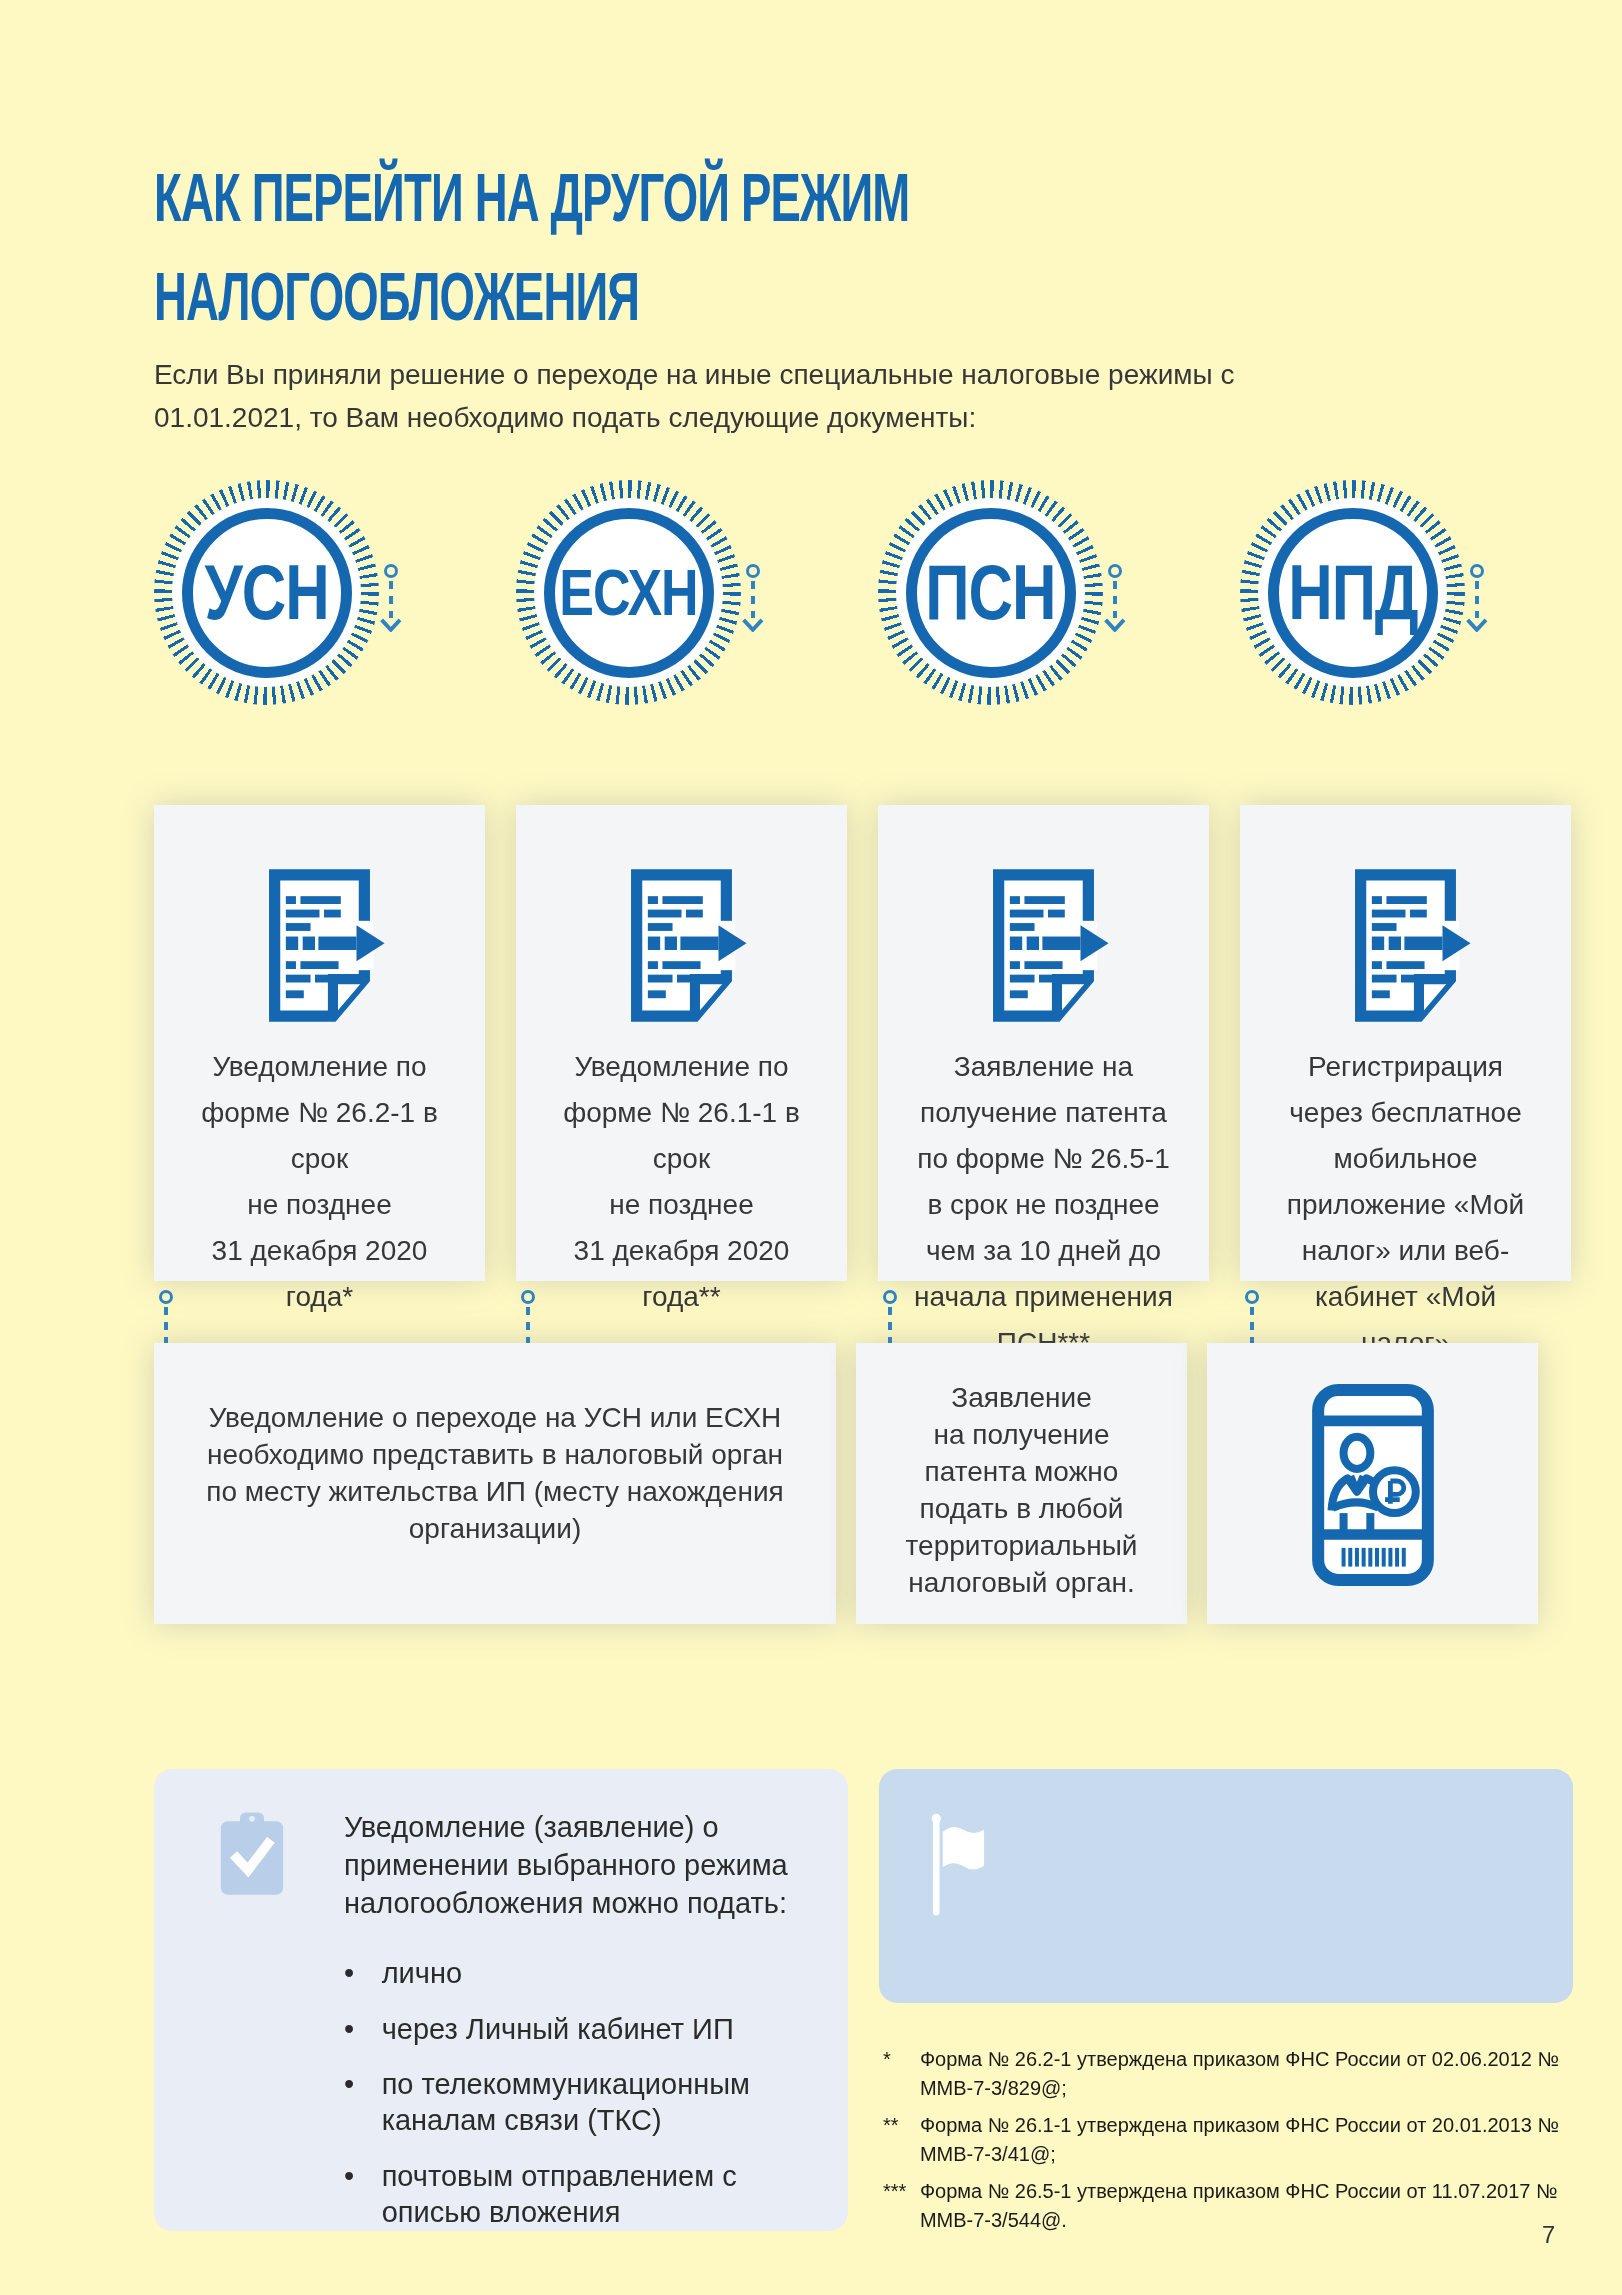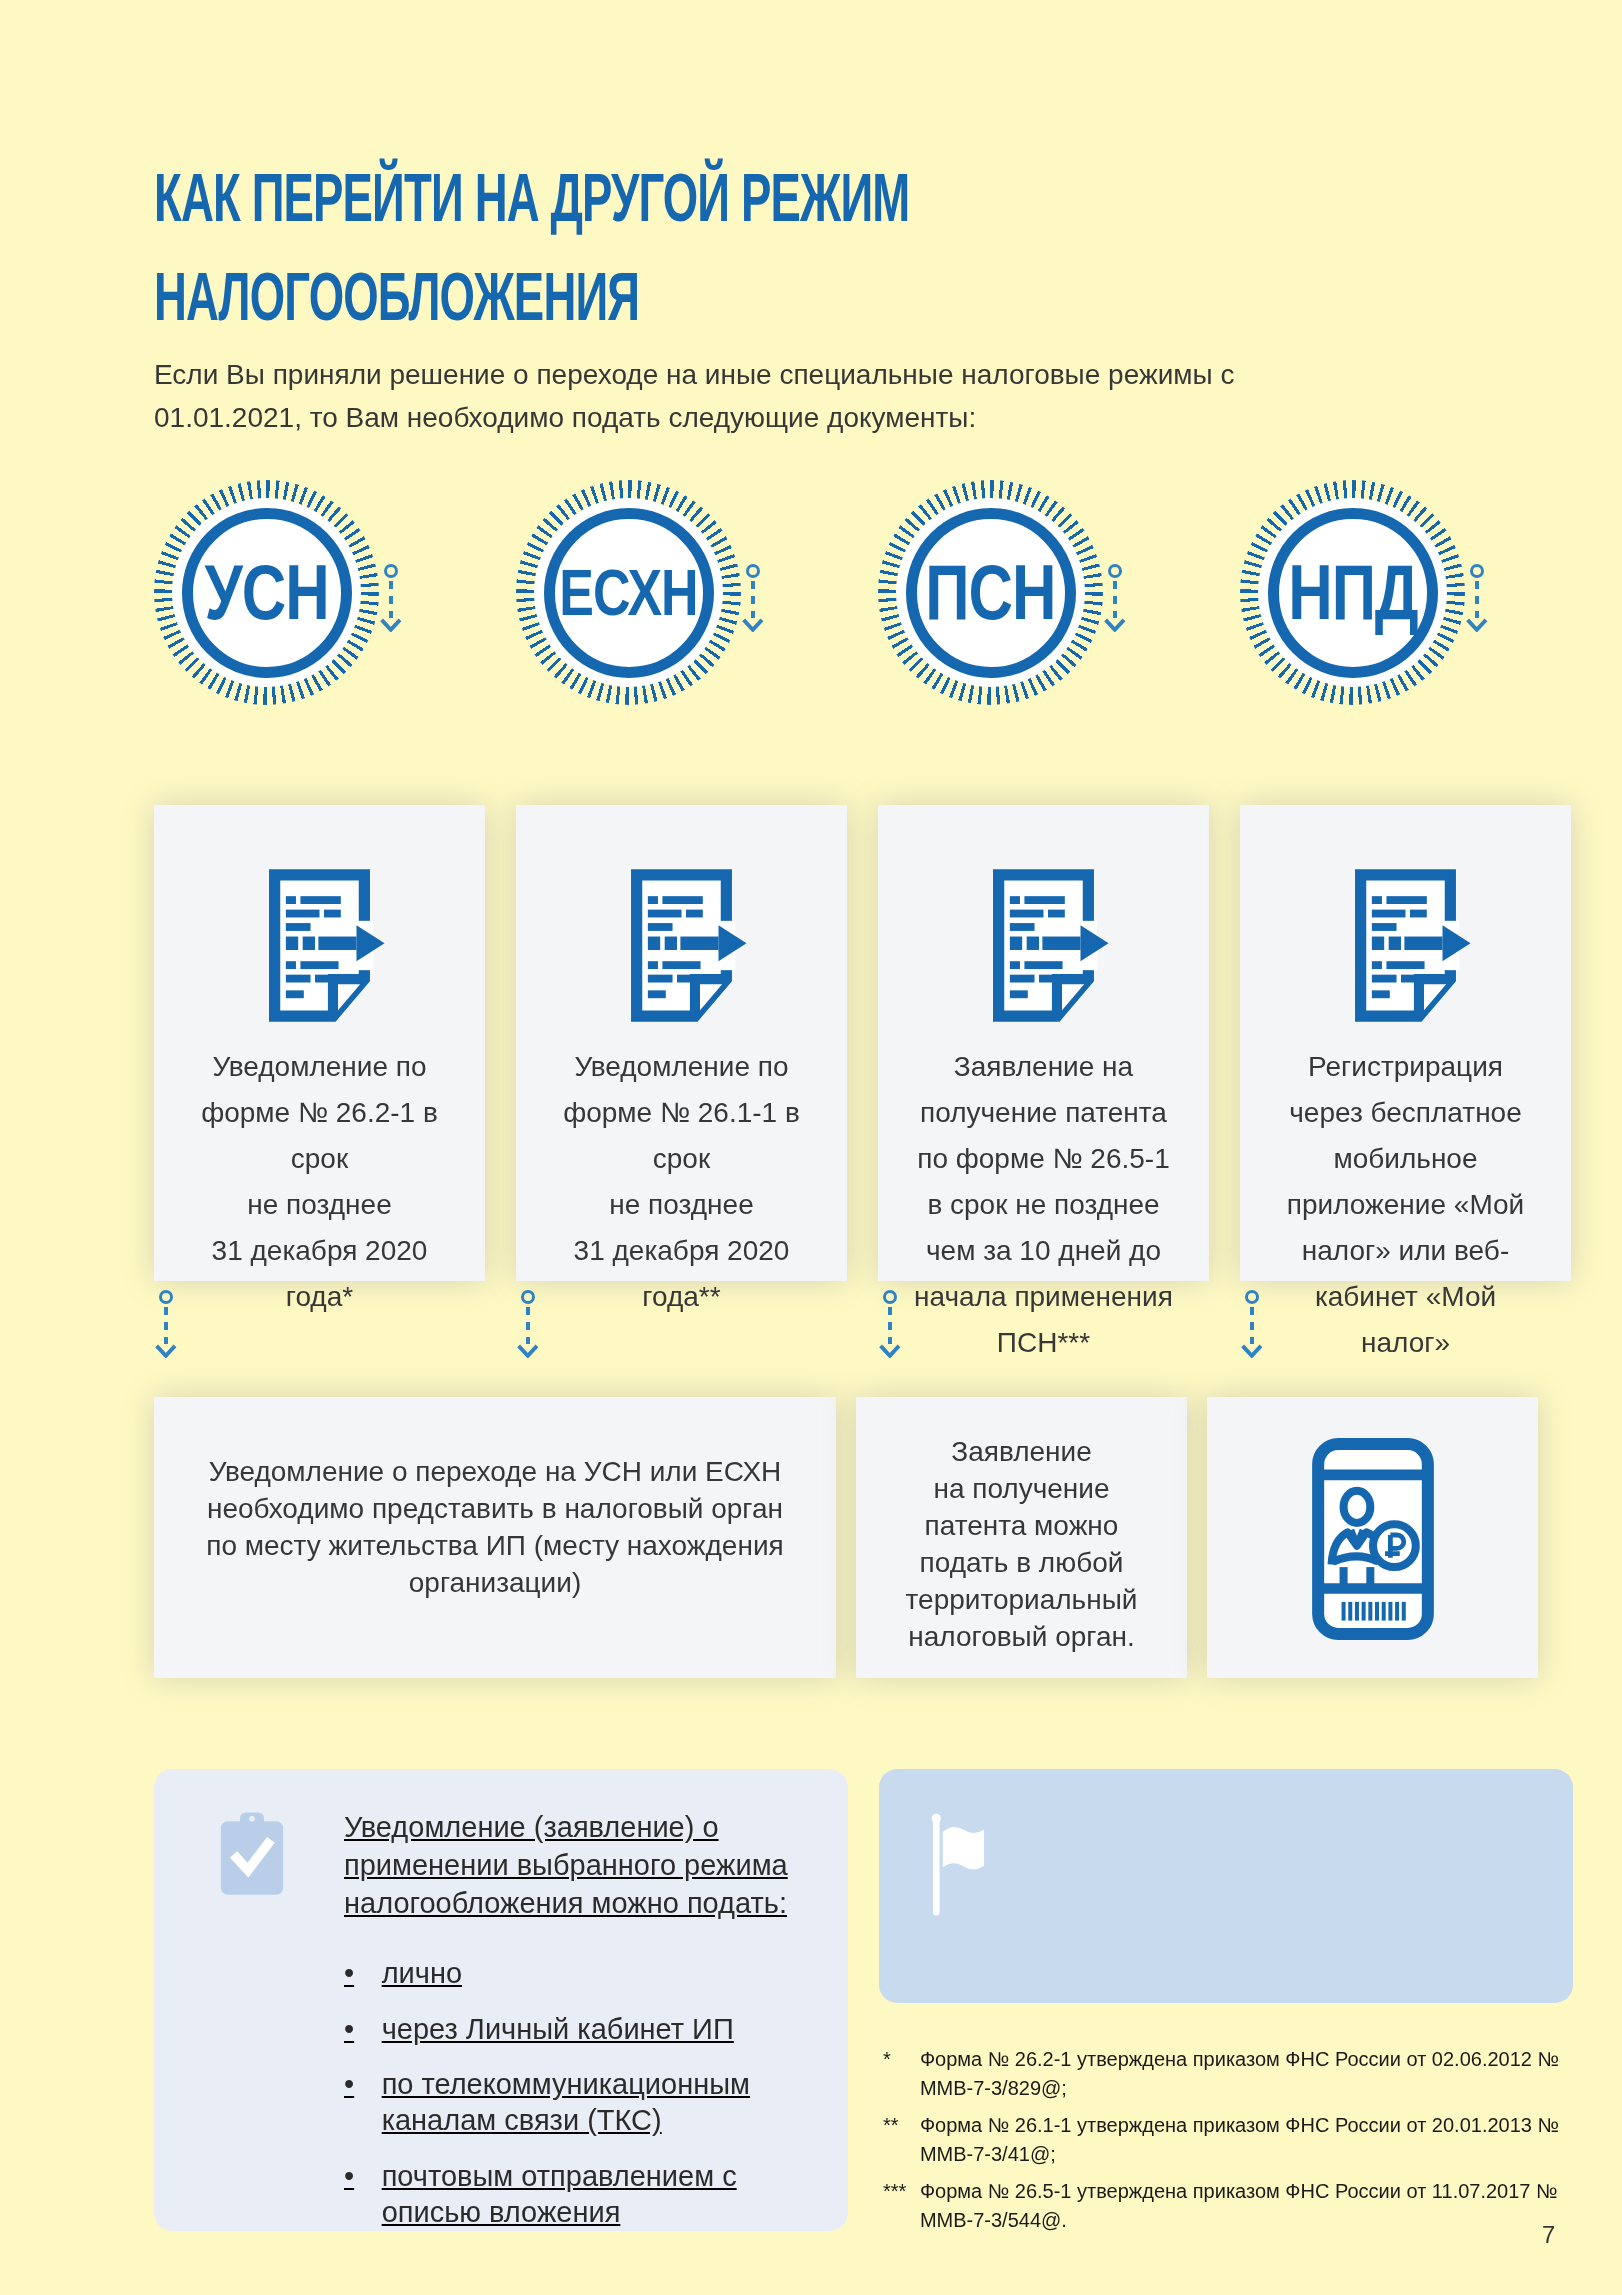--- a/index.html
+++ b/index.html
@@ -50,31 +50,31 @@
 
   
   .band-row1{top:805px;}
   .card{background:var(--card);box-shadow:0 0 30px rgba(105,115,130,.28);
     color:var(--text);text-align:center;}
   .card-doc{height:476px;padding-top:62px;}
   .doc-icon{display:block;margin:0 auto;}
   .card-doc .card-text{margin-top:20px;font-size:28px;line-height:46px;}
 
   
-  .band-row2{top:1397px;gap:20px;}
+  .band-row2{top:1343px;gap:20px;}
   .card-wide{grid-column:1 / span 2;height:281px;padding-top:56px;}
   .card-mid{height:281px;padding-top:36px;}
   .card-phone{height:281px;padding-top:39px;}
   .band-row2 .card-text{font-size:28px;line-height:37px;}
   .phone-icon{display:block;margin:0 auto;}
 
   
   .band-notes{top:1769px;grid-template-columns:694px 694px;}
   .note{border-radius:18.3px;display:flex;}
-  .note-left{background:var(--note1);height:462px;padding:39px 46px 0 62px;gap:56px;text-decoration:underline;}
+  .note-left{background:var(--note1);height:462px;padding:39px 46px 0 62px;gap:56px;}
   .note-right{background:var(--note2);height:234px;padding:37px 39px 0 46px;gap:59px;}
   .note-icon{flex:0 0 auto;}
   .note-heading{color:#2b2b2b;font-size:29px;line-height:38px;white-space:pre-line;}
   .note-list{list-style:none;margin-top:33px;}
   .note-list li{display:flex;gap:27.5px;margin-top:19.6px;font-size:29px;line-height:36px;
     color:#2b2b2b;max-width:419px;}
   .note-list li:first-child{margin-top:0;}
   .bullet-dot{flex:0 0 auto;font-size:29px;}
   .note-right-text{color:#2b2b2b;font-size:29px;line-height:38px;white-space:pre-line;}
   .right-col{display:flex;flex-direction:column;}

